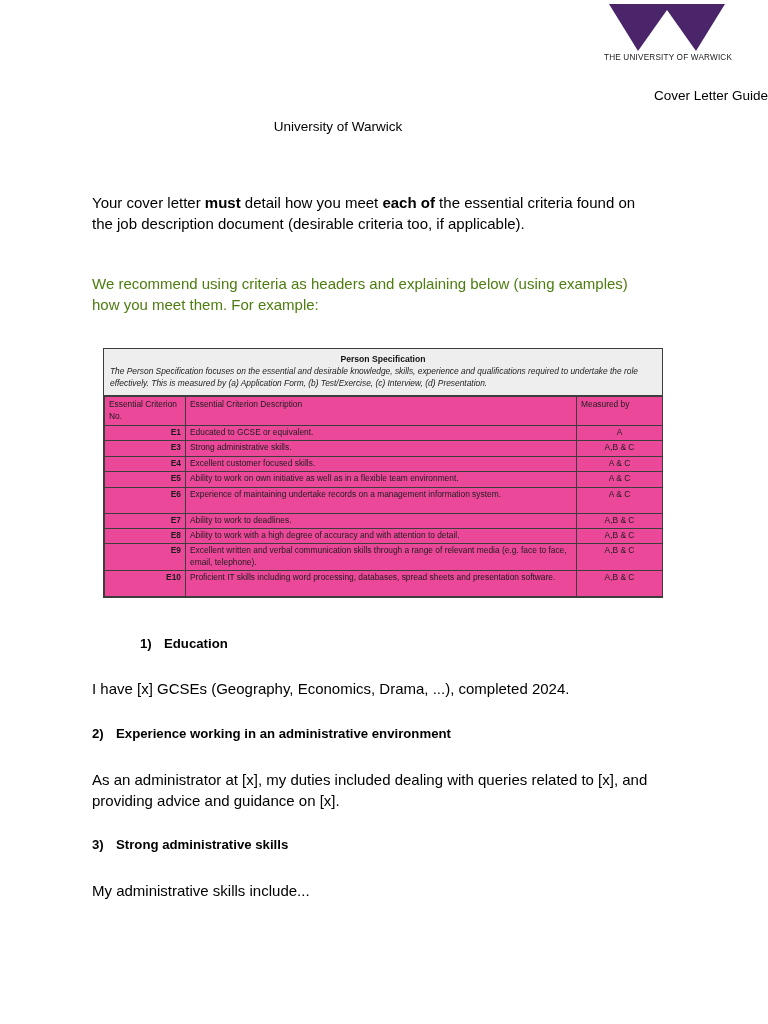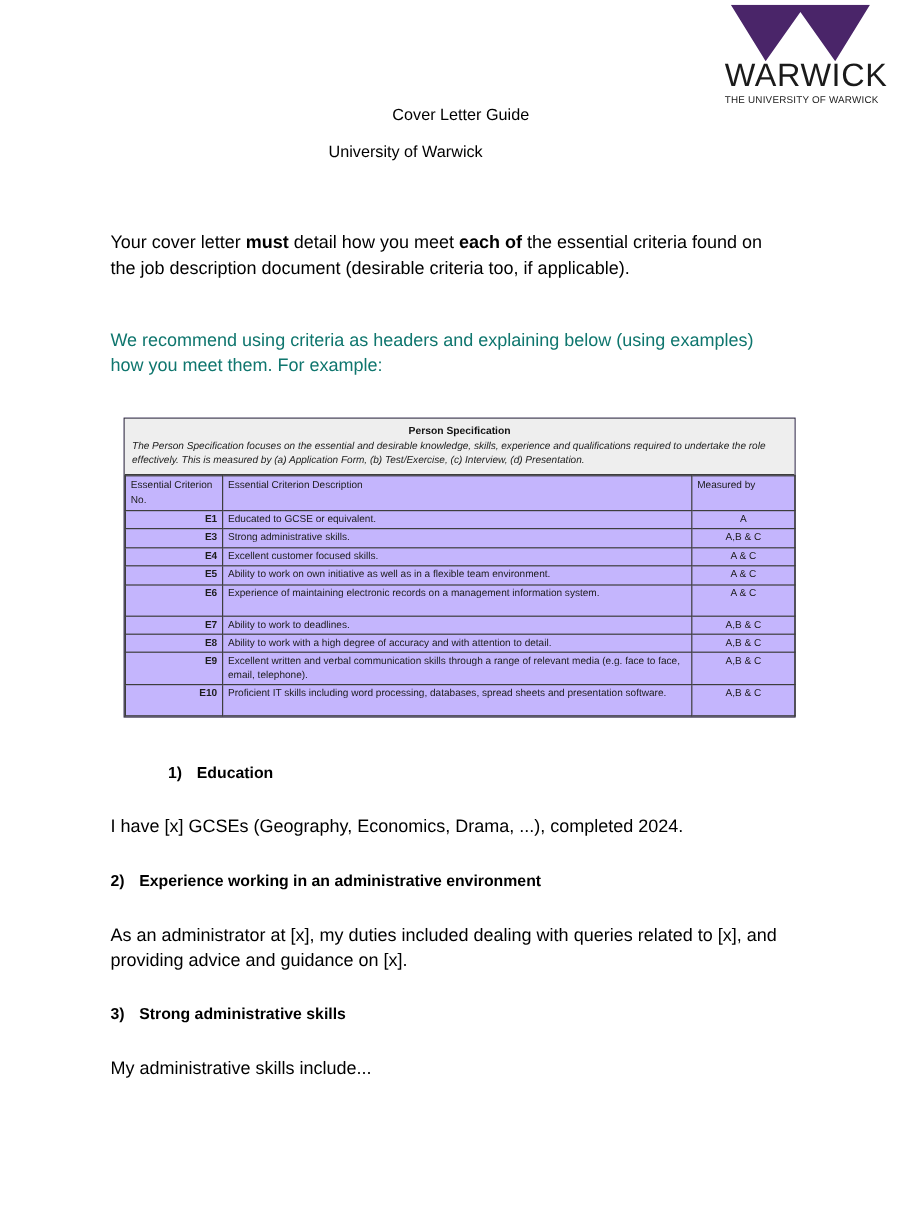--- a/index.html
+++ b/index.html
@@ -49,21 +49,21 @@
     margin-top: 3px;
     white-space: nowrap;
   }
 
   
   .doc-title {
     position: absolute;
     top: 86px;
     left: 0;
     width: 768px;
-    text-align: center;
+    text-align: right;
     font-size: 13.5px;
     line-height: 1.5;
   }
   .doc-subtitle {
     position: absolute;
     top: 117px;
     left: 0;
     width: 676px;
     text-align: center;
     font-size: 13.5px;
@@ -77,32 +77,32 @@
     width: 566px;
     font-size: 15px;
     line-height: 21px;
     text-align: left;
   }
   .para b { font-weight: 700; }
 
   .p-intro  { top: 177px; }
   .p-recommend {
     top: 258px;
-    color: #0f766e;
+    color: #4d7c0f;
   }
 
   
   .spec-table {
     position: absolute;
     left: 103px;
     top: 348px;
     width: 560px;
     border: 1px solid #3d3d3d;
     border-collapse: collapse;
-    background: #c4b5fd;
+    background: #ec4899;
     box-sizing: border-box;
   }
   .spec-intro {
     background: #eeeeee;
     border-bottom: 1px solid #3d3d3d;
     padding: 4px 6px 6px 6px;
   }
   .spec-intro-title {
     text-align: center;
     font-size: 8.6px;
@@ -162,21 +162,20 @@
   .p-admin { top: 754px; }
   .p-skill { top: 865px; }
 </style>
 </head>
 <body>
 
 <div class="logo-block">
   <svg class="logo-w" width="116" height="47" viewBox="0 0 116 47" aria-hidden="true">
     <polygon points="0,0 116,0 87,47 58,6 29,47" fill="#4a2569"></polygon>
   </svg>
-  <span class="logo-wordmark">WARWICK</span>
   <span class="logo-tagline">THE UNIVERSITY OF WARWICK</span>
 </div>
 
 <div class="doc-title">Cover Letter Guide</div>
 <div class="doc-subtitle">University of Warwick</div>
 
 <p class="para p-intro"><span>Your cover letter </span><b>must</b><span> detail how you meet </span><b>each of</b><span> the essential criteria found on the job description document (desirable criteria too, if applicable).</span></p>
 
 <p class="para p-recommend">We recommend using criteria as headers and explaining below (using examples) how you meet them. For example:</p>
 
@@ -214,21 +213,21 @@
           <td class="cell-desc">Excellent customer focused skills.</td>
           <td class="cell-meas">A &amp; C</td>
         </tr>
         <tr>
           <td class="cell-no">E5</td>
           <td class="cell-desc">Ability to work on own initiative as well as in a flexible team environment.</td>
           <td class="cell-meas">A &amp; C</td>
         </tr>
         <tr class="r-tall">
           <td class="cell-no">E6</td>
-          <td class="cell-desc">Experience of maintaining electronic records on a management information system.</td>
+          <td class="cell-desc">Experience of maintaining undertake records on a management information system.</td>
           <td class="cell-meas">A &amp; C</td>
         </tr>
         <tr>
           <td class="cell-no">E7</td>
           <td class="cell-desc">Ability to work to deadlines.</td>
           <td class="cell-meas">A,B &amp; C</td>
         </tr>
         <tr>
           <td class="cell-no">E8</td>
           <td class="cell-desc">Ability to work with a high degree of accuracy and with attention to detail.</td>

